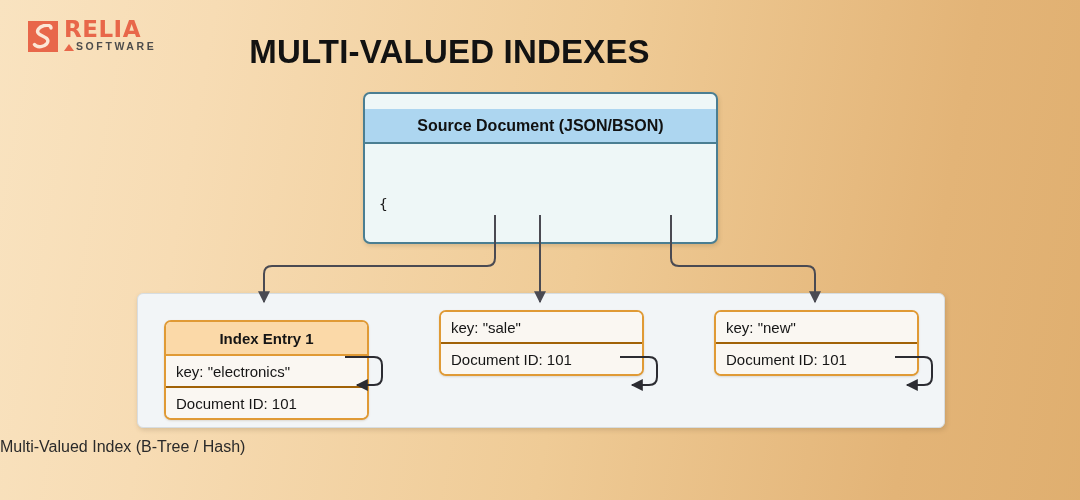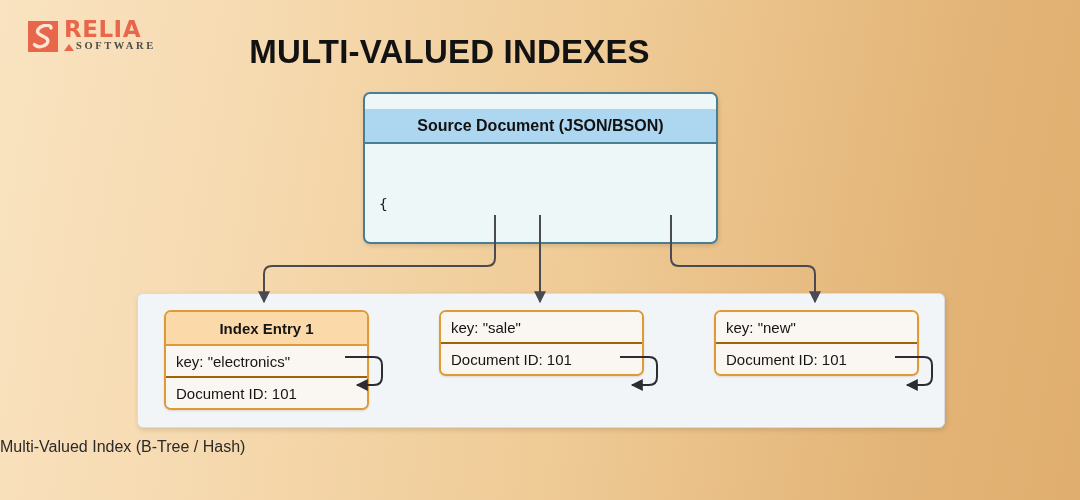--- a/index.html
+++ b/index.html
@@ -57,21 +57,21 @@
   }
   #logo .subword {
     position: absolute;
     left: 48px;
     top: 21px;
     font-size: 10.5px;
     font-weight: 700;
     letter-spacing: 2.6px;
     color: #4C4C4C;
     line-height: 1;
-    font-family: Liberation Serif, serif;
+    font-family: Liberation Sans, sans-serif;
   }
   #logo .tri {
     position: absolute;
     left: 36px;
     top: 24px;
     width: 0; height: 0;
     border-left: 5px solid transparent;
     border-right: 5px solid transparent;
     border-bottom: 7px solid #E8674A;
   }
@@ -153,21 +153,21 @@
     position: absolute;
     top: 16px;
     width: 205px;
     border: 2px solid #E09A35;
     border-radius: 7px;
     background: #FAF7F2;
     box-sizing: border-box;
     overflow: hidden;
     box-shadow: 0 1px 2px rgba(120,90,40,0.18);
   }
-  #entry-1 { left: 26px; }
+  #entry-1 { left: 26px; margin-top: 10px; }
   #entry-2 { left: 301px; }
   #entry-3 { left: 576px; }
 
   .entry .e-hdr {
     height: 32px;
     background: #FBD9A8;
     border-bottom: 2px solid #E09A35;
     display: flex;
     align-items: center;
     justify-content: center;

